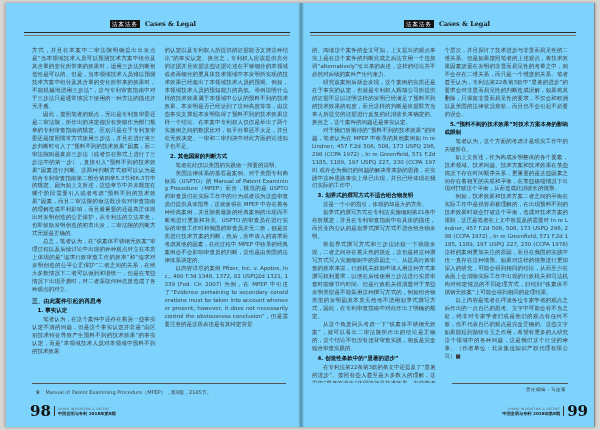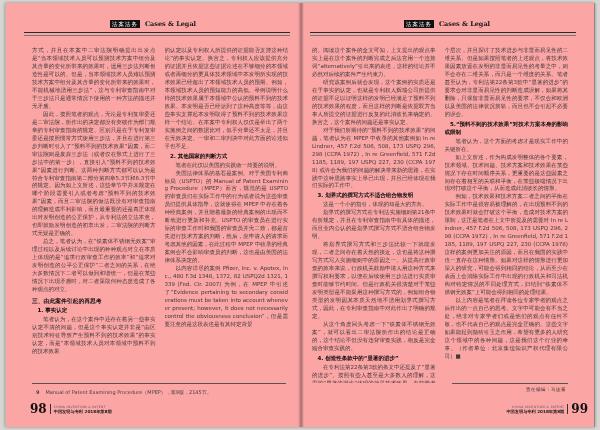--- a/index.html
+++ b/index.html
@@ -4,21 +4,21 @@
 <style>
   html,body{margin:0;padding:0;}
   body{
     width:600px;height:430px;overflow:hidden;
     background:#d8d7d3;
     font-family:"DejaVu Sans","Liberation Sans",sans-serif;
     -webkit-font-smoothing:antialiased;
   }
   .spread{
     position:absolute;left:5px;top:3px;width:590px;height:424px;
-    background:#fca5a5;
+    background:#7dd3fc;
     box-shadow:0 0 3px rgba(0,0,0,.35);
     display:flex;
   }
   .page{position:relative;width:295px;height:100%;}
   .page.left{border-left:1px solid #b9b8b4;}
   .page.right{border-right:1px solid #8a8983;}
   .gutter{
     position:absolute;left:293px;top:0;width:6px;height:100%;z-index:5;
     background:linear-gradient(90deg,rgba(0,0,0,0) 0%,rgba(0,0,0,.28) 45%,rgba(0,0,0,.32) 55%,rgba(0,0,0,0) 100%);
   }
@@ -68,21 +68,21 @@
   .editor{
     position:absolute;right:28px;top:384px;
     font-size:4.5px;color:#333;letter-spacing:.5px;
   }
   
   .footer{
     position:absolute;top:399px;display:flex;align-items:center;gap:3px;
   }
   .page.left .footer{left:24px;}
   .page.right .footer{right:6px;flex-direction:row-reverse;}
-  .pagenum{font-weight:bold;font-size:12px;color:#111;font-family:"DejaVu Serif","Liberation Serif",serif;}
+  .pagenum{font-weight:bold;font-size:15px;color:#111;font-family:"DejaVu Serif","Liberation Serif",serif;}
   .footer .bar{width:1px;height:10px;background:#333;}
   .journal{display:flex;flex-direction:column;justify-content:center;}
   .page.right .journal{align-items:flex-end;}
   .journal .l1{font-size:3px;color:#555;letter-spacing:.4px;}
   .journal .l2{font-size:4.2px;color:#222;font-weight:bold;}
 </style>
 </head>
 <body>
 
 <div class="spread">

